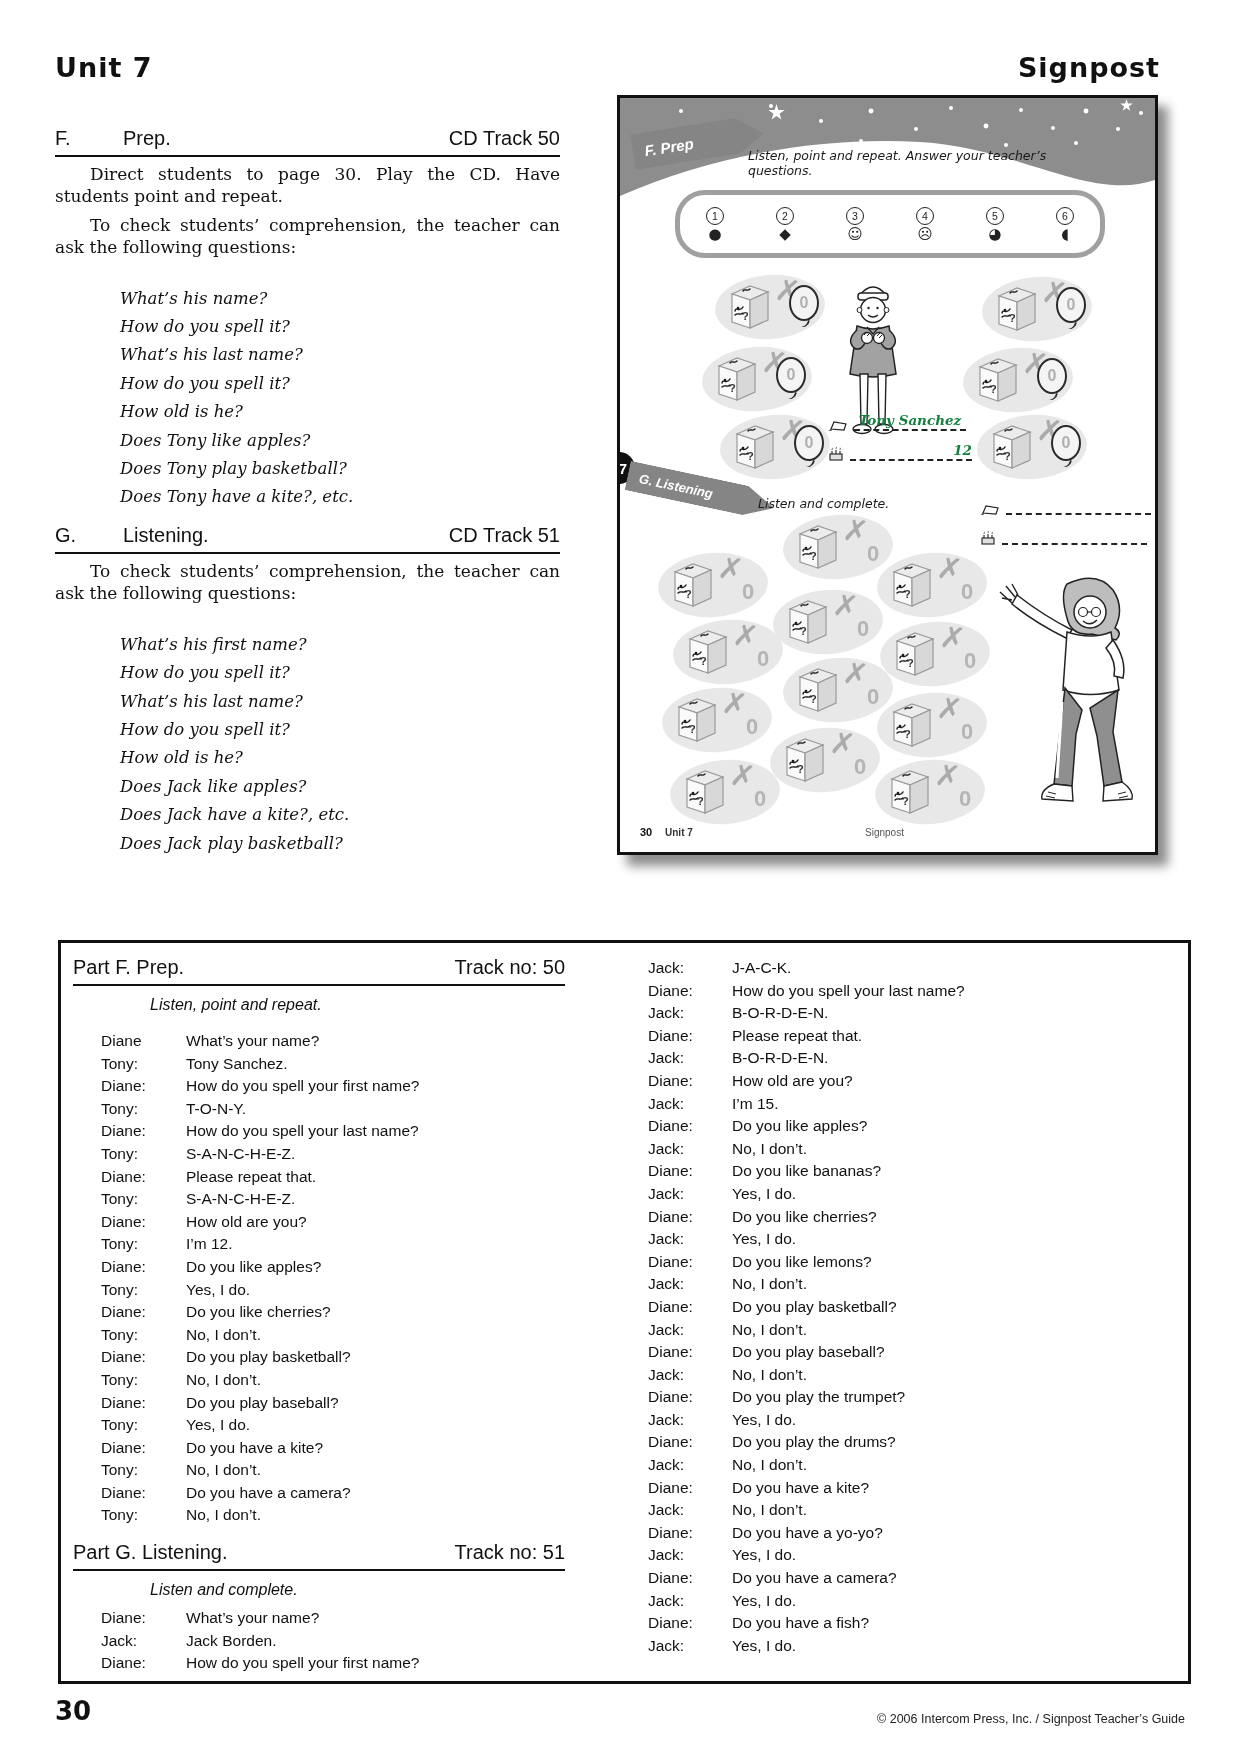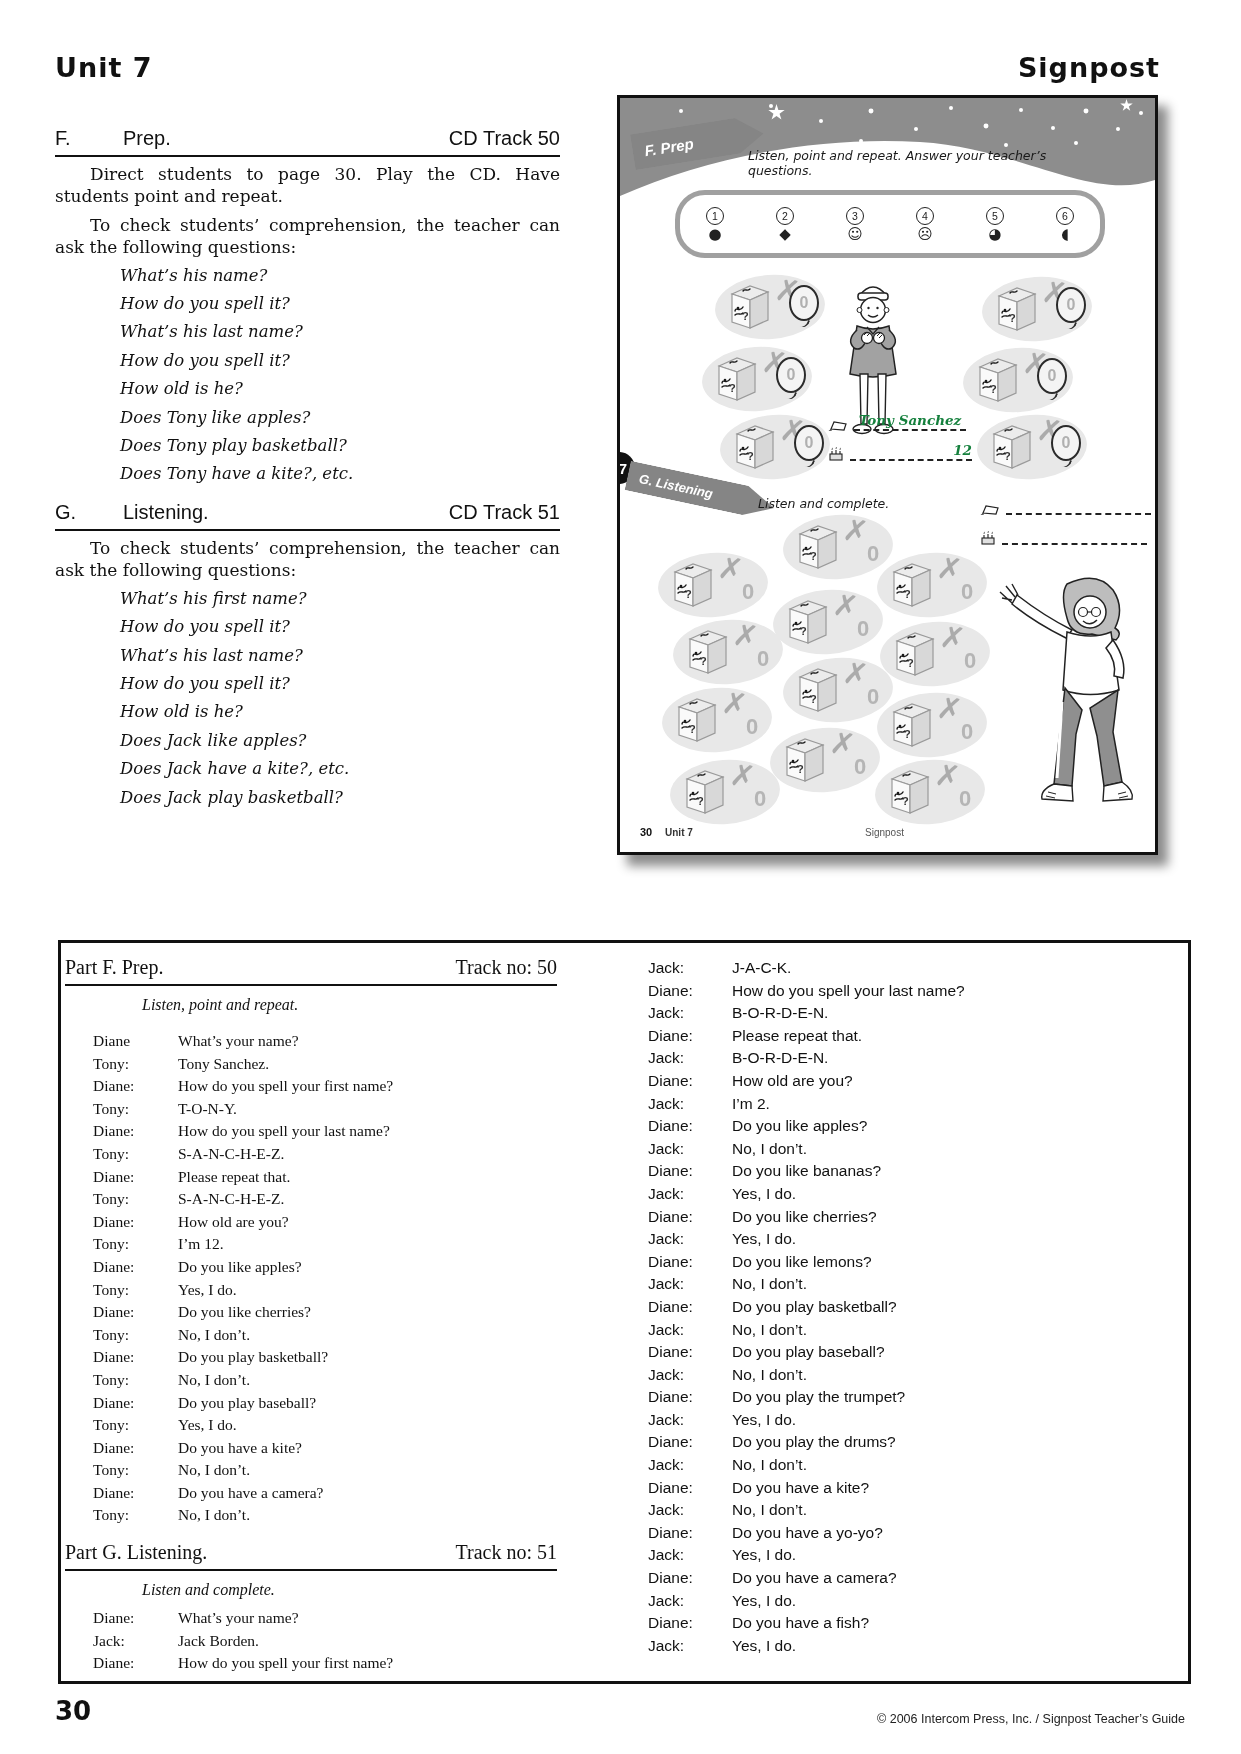--- a/index.html
+++ b/index.html
@@ -18,21 +18,21 @@
 
   
   .guide-col{position:absolute;left:55px;top:127px;width:505px;}
   .sec-head{display:flex;align-items:baseline;font-size:20px;border-bottom:2.5px solid #111;
     padding-bottom:5px;}
   .sec-letter{width:68px;flex:none;}
   .sec-title{flex:1;}
   .sec-track{flex:none;}
   .guide-p{margin:6px 0 0 0;font-family:"DejaVu Serif",serif;font-size:17px;line-height:22.4px;
     text-align:justify;text-indent:35px;}
-  .q-list{margin:3px 0 0 65px;}
+  .q-list{margin:26px 0 0 65px;}
   .q-list .q{font-family:"DejaVu Serif",serif;font-style:italic;font-size:16.5px;line-height:28.4px;}
   .sec-g{margin-top:12px;}
 
   
   .wb-card{position:absolute;left:617px;top:95px;width:535px;height:754px;background:#fff;
     border:3px solid #111;box-shadow:10px 11px 10px rgba(0,0,0,.45);overflow:hidden;}
   .sky{position:absolute;left:0;top:0;width:535px;height:150px;}
   .sky-dots{position:absolute;left:0;top:0;width:2px;height:2px;background:transparent;border-radius:50%;
     box-shadow:250px 12px 0 1.5px #fff,295px 30px 0 1px #fff,330px 9px 0 1px #fff,
     365px 27px 0 1.5px #fff,400px 11px 0 1px #fff,432px 29px 0 1px #fff,465px 12px 0 1.5px #fff,
@@ -116,21 +116,21 @@
     border-radius:50%;color:#fff;font-weight:bold;font-size:15px;display:flex;
     align-items:center;justify-content:center;padding-left:8px;box-sizing:border-box;}
   .wb-footer{position:absolute;left:20px;top:728px;font-size:10px;color:#333;width:500px;}
   .wb-footer .fp{font-weight:bold;font-size:11px;color:#111;}
   .wb-footer .fu{margin-left:10px;font-weight:bold;}
   .wb-footer .fb{position:absolute;left:225px;top:1px;color:#555;}
 
   
   .tr-box{position:absolute;left:58px;top:940px;width:1127px;height:738px;border:3px solid #111;
     box-sizing:content-box;overflow:hidden;}
-  .tr-col-left{position:absolute;left:4px;top:5px;width:492px;font-family:Liberation Serif, serif;}
+  .tr-col-left{position:absolute;left:12px;top:5px;width:492px;}
   .tr-col-right{position:absolute;left:587px;top:14px;width:530px;}
   .tr-head{display:flex;justify-content:space-between;align-items:baseline;font-size:20px;
     border-bottom:2.5px solid #111;padding-bottom:5px;margin-top:8px;}
   .tr-instr{font-style:italic;font-size:16px;margin:10px 0 0 77px;}
   .t-rows{margin-top:16px;}
   .t-rows-g{margin-top:8px;}
   .t-row{display:flex;line-height:22.6px;font-size:15.5px;padding-left:28px;}
   .t-row .spk{width:85px;flex:none;}
   .t-row .txt{flex:1;}
   .tr-col-right .t-row{padding-left:0;}
@@ -867,21 +867,21 @@
           <span class="txt">B-O-R-D-E-N.</span>
         </div>
 
         <div class="t-row">
           <span class="spk">Diane:</span>
           <span class="txt">How old are you?</span>
         </div>
 
         <div class="t-row">
           <span class="spk">Jack:</span>
-          <span class="txt">I’m 2.</span>
+          <span class="txt">I’m 15.</span>
         </div>
 
         <div class="t-row">
           <span class="spk">Diane:</span>
           <span class="txt">Do you like apples?</span>
         </div>
 
         <div class="t-row">
           <span class="spk">Jack:</span>
           <span class="txt">No, I don’t.</span>

